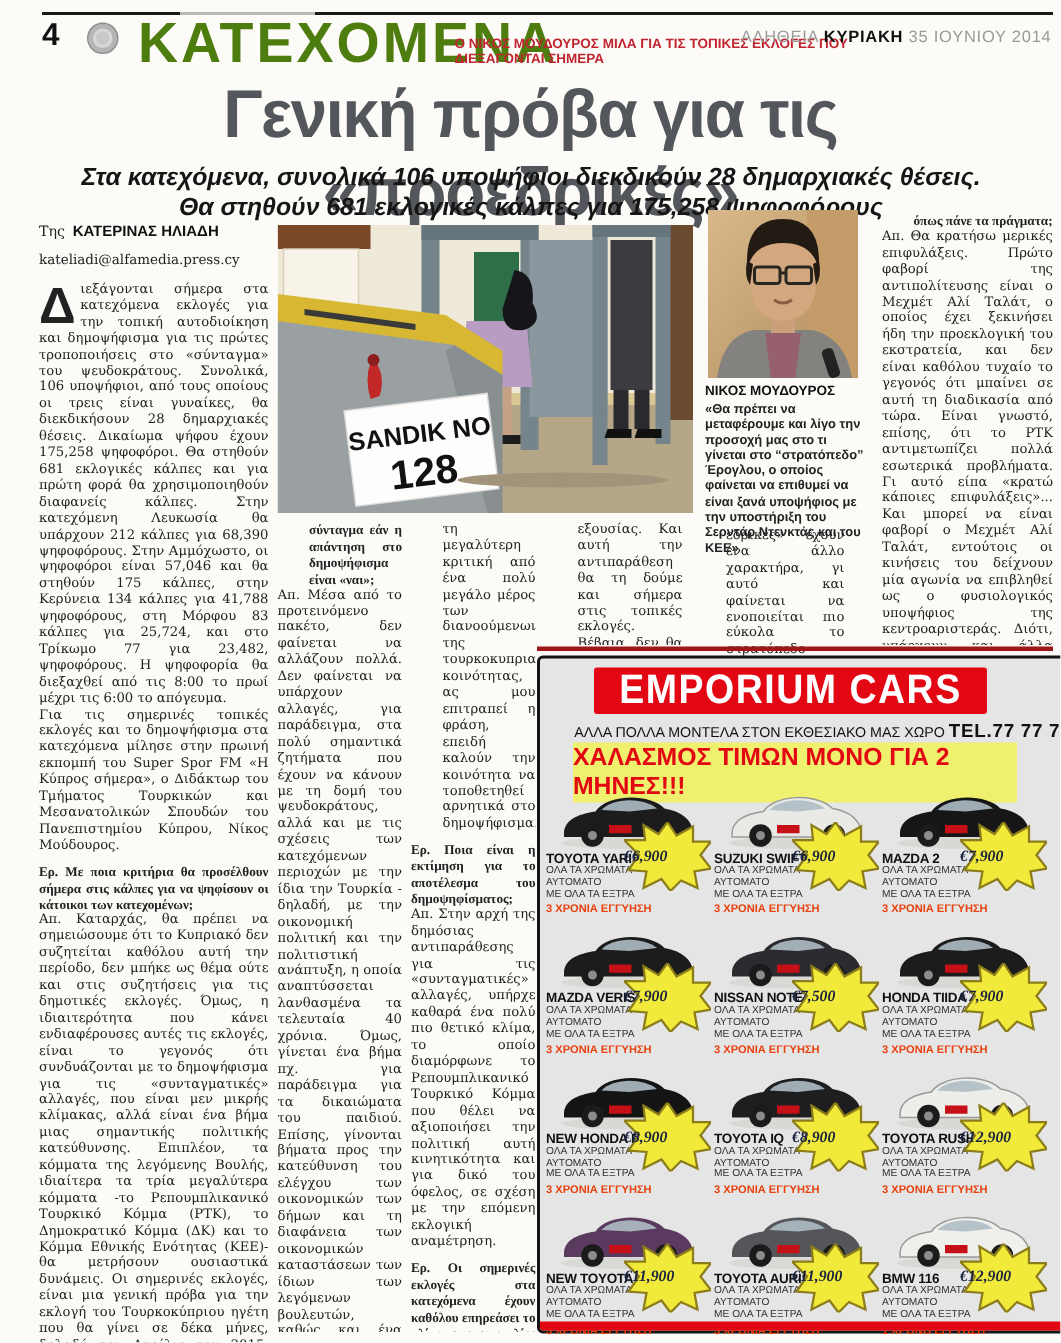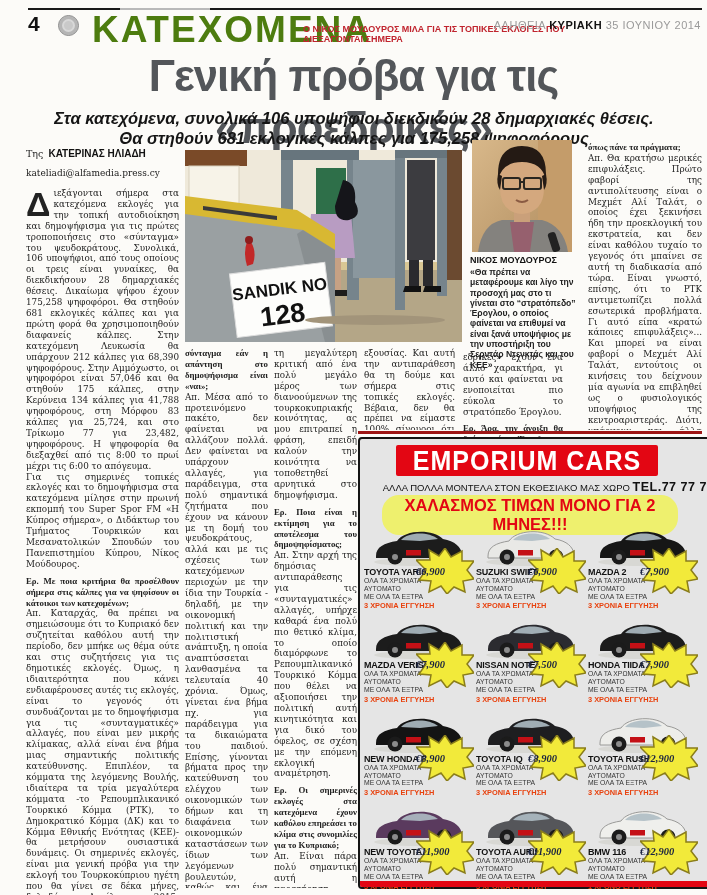--- a/index.html
+++ b/index.html
@@ -24,39 +24,39 @@
   .deck{left:54px;top:108px;width:600px;text-align:center;font-family:"Liberation Sans",sans-serif;
         font-weight:bold;font-style:italic;font-size:16.5px;line-height:20px;color:#151515;}
   
   .byline-prefix{font-size:9.5px;}
   .byline-name{font-family:"Liberation Sans",sans-serif;font-weight:bold;font-size:10px;color:#111;}
   .byline-mail{font-size:9px;color:#222;}
   .col{font-size:8.8px;line-height:10.9px;text-align:justify;overflow:hidden;}
   .col p{margin:0 0 0 0;}
   .col p.body{margin:0;}
   .col p.q{font-weight:bold;margin-top:6px;font-family:"Liberation Serif",serif;}
-  .col p.first{margin-top:0;}
+  .col p.first{margin-top:0;margin-left:21px;}
   .dropcap{float:left;font-family:"Liberation Sans",sans-serif;font-weight:bold;font-size:34px;
            line-height:28px;padding:2px 3px 0 0;color:#222;}
   
   .photo{overflow:hidden;}
   .pcaption-name{font-family:"Liberation Sans",sans-serif;font-weight:bold;font-size:9px;color:#111;margin-bottom:2px;}
   .pcaption-quote{font-family:"Liberation Sans",sans-serif;font-weight:bold;font-size:8.6px;line-height:10.3px;color:#222;}
   .divider-red{left:358px;top:431px;width:344px;height:3px;background:#9e1616;}
   
   .ad{left:358px;top:437px;width:400px;height:452px;background:#e5e5e5;border:2px solid #141414;border-radius:4px;box-sizing:border-box;}
   .ad-banner{position:absolute;left:36px;top:6px;width:262px;height:31px;background:#e30613;border-radius:2px;
              display:flex;align-items:center;justify-content:center;}
   .ad-banner span{font-family:"Liberation Sans",sans-serif;font-weight:bold;font-size:25px;color:#fff;
                   letter-spacing:1px;transform:scaleY(1.1);}
   .ad-sub{position:absolute;left:0;top:41px;width:100%;text-align:center;font-family:"Liberation Sans",sans-serif;
           font-size:9.5px;color:#111;white-space:nowrap;}
   .ad-sub b{font-size:12.5px;letter-spacing:.5px;}
-  .ad-promo{position:absolute;left:22px;top:56px;width:296px;background:#eef06e;text-align:center;
-            font-family:"Liberation Sans",sans-serif;font-weight:bold;font-size:16.5px;color:#e30613;padding:1px 0;border-radius:17px;}
+  .ad-promo{position:absolute;left:22px;top:56px;width:296px;background:#eef06e;text-align:left;
+            font-family:"Liberation Sans",sans-serif;font-weight:bold;font-size:16.5px;color:#e30613;padding:1px 0;}
   .car-grid{position:absolute;left:4px;top:78px;width:332px;height:360px;display:grid;
             grid-template-columns:repeat(3,1fr);grid-template-rows:repeat(4,1fr);column-gap:4px;}
   .car-cell{position:relative;overflow:visible;}
   .car-img{display:block;margin:0 auto;}
   .car-name{font-family:"Liberation Sans",sans-serif;font-weight:bold;font-size:9px;color:#111;letter-spacing:-.2px;}
   .car-feat{font-family:"Liberation Sans",sans-serif;font-size:6.8px;line-height:7.8px;color:#333;}
   .car-warranty{font-family:"Liberation Sans",sans-serif;font-weight:bold;font-size:7.4px;color:#e8420e;margin-top:1px;}
   .price-star{position:absolute;right:-2px;bottom:16px;width:58px;height:46px;display:flex;align-items:center;justify-content:flex-start;}
   .price-star svg{position:absolute;left:0;top:0;}
   .price-text{position:relative;font-family:"Liberation Serif",serif;font-weight:bold;font-style:italic;

